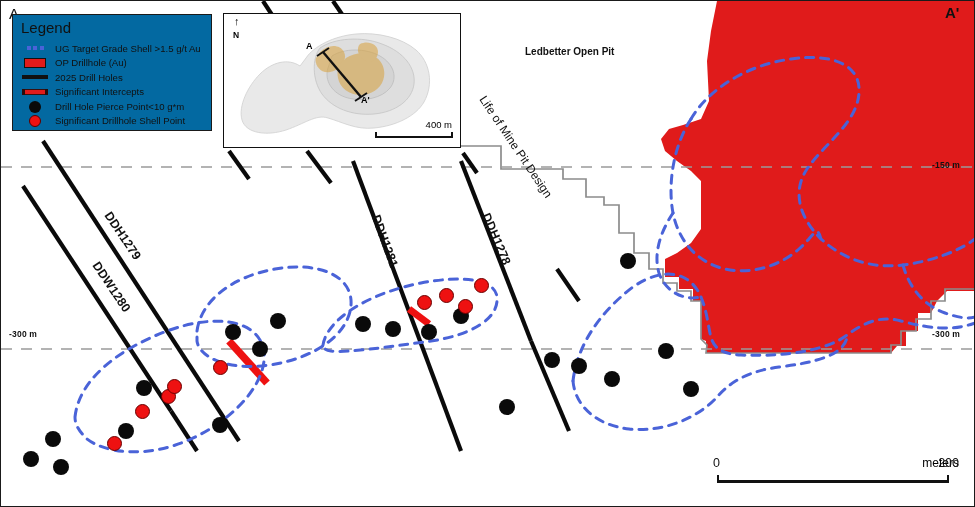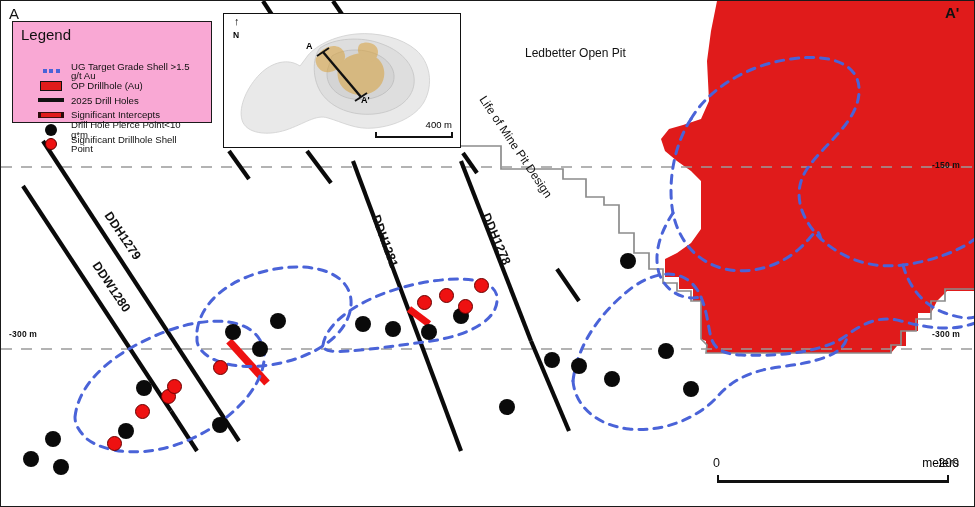--- a/index.html
+++ b/index.html
@@ -4,28 +4,28 @@
 <style>
   html,body{margin:0;padding:0;background:#fff;}
   body{font-family:"Liberation Sans",sans-serif;}
   #fig{position:relative;width:975px;height:507px;background:#ffffff;
        border:1px solid #1a1a1a;box-sizing:border-box;overflow:hidden;}
   #svgroot{position:absolute;left:0;top:0;width:975px;height:507px;}
   .lbl{position:absolute;white-space:nowrap;color:#111;}
   .corner{font-size:15px;font-weight:400;}
   .cornerR{font-size:15px;font-weight:700;color:#111;}
   .elev{font-size:8.5px;font-weight:700;letter-spacing:.2px;}
-  .pitname{font-size:12px;}
+  .pitname{font-size:10px;font-weight:bold;}
   .dhlbl{font-size:12.5px;font-weight:700;transform-origin:0 0;}
   .lomlbl{font-size:12px;transform-origin:0 0;}
   
-  #legend{position:absolute;left:11px;top:20px;width:200px;height:102px;
-          background:#f9a8d4;border:1px solid #1a1a1a;box-sizing:border-box;}
+  #legend{position:absolute;left:11px;top:13px;width:200px;height:117px;
+          background:#0369a1;border:1px solid #1a1a1a;box-sizing:border-box;}
   #legend .ttl{position:absolute;left:8px;top:4px;font-size:15px;color:#111;}
-  #legend ul{list-style:none;margin:16px;padding:0;position:absolute;left:8px;top:26px;}
+  #legend ul{list-style:none;margin:0;padding:0;position:absolute;left:8px;top:26px;}
   #legend li{display:flex;align-items:center;height:14.6px;}
   #legend .sw{width:28px;height:12px;margin-right:6px;flex:0 0 28px;
               display:flex;align-items:center;justify-content:center;}
   #legend .tx{font-size:9.6px;color:#111;line-height:1;}
   .sw-dots{display:flex;gap:2.5px;}
   .sw-dots i{display:block;width:4px;height:4px;background:#4a63d8;}
   .sw-red{width:22px;height:10px;background:#e01b1b;border:1px solid #111;box-sizing:border-box;}
   .sw-black{width:26px;height:4px;background:#111;}
   .sw-int{width:26px;height:6px;background:#e01b1b;border:1px solid #3a1010;
           box-sizing:border-box;position:relative;}

